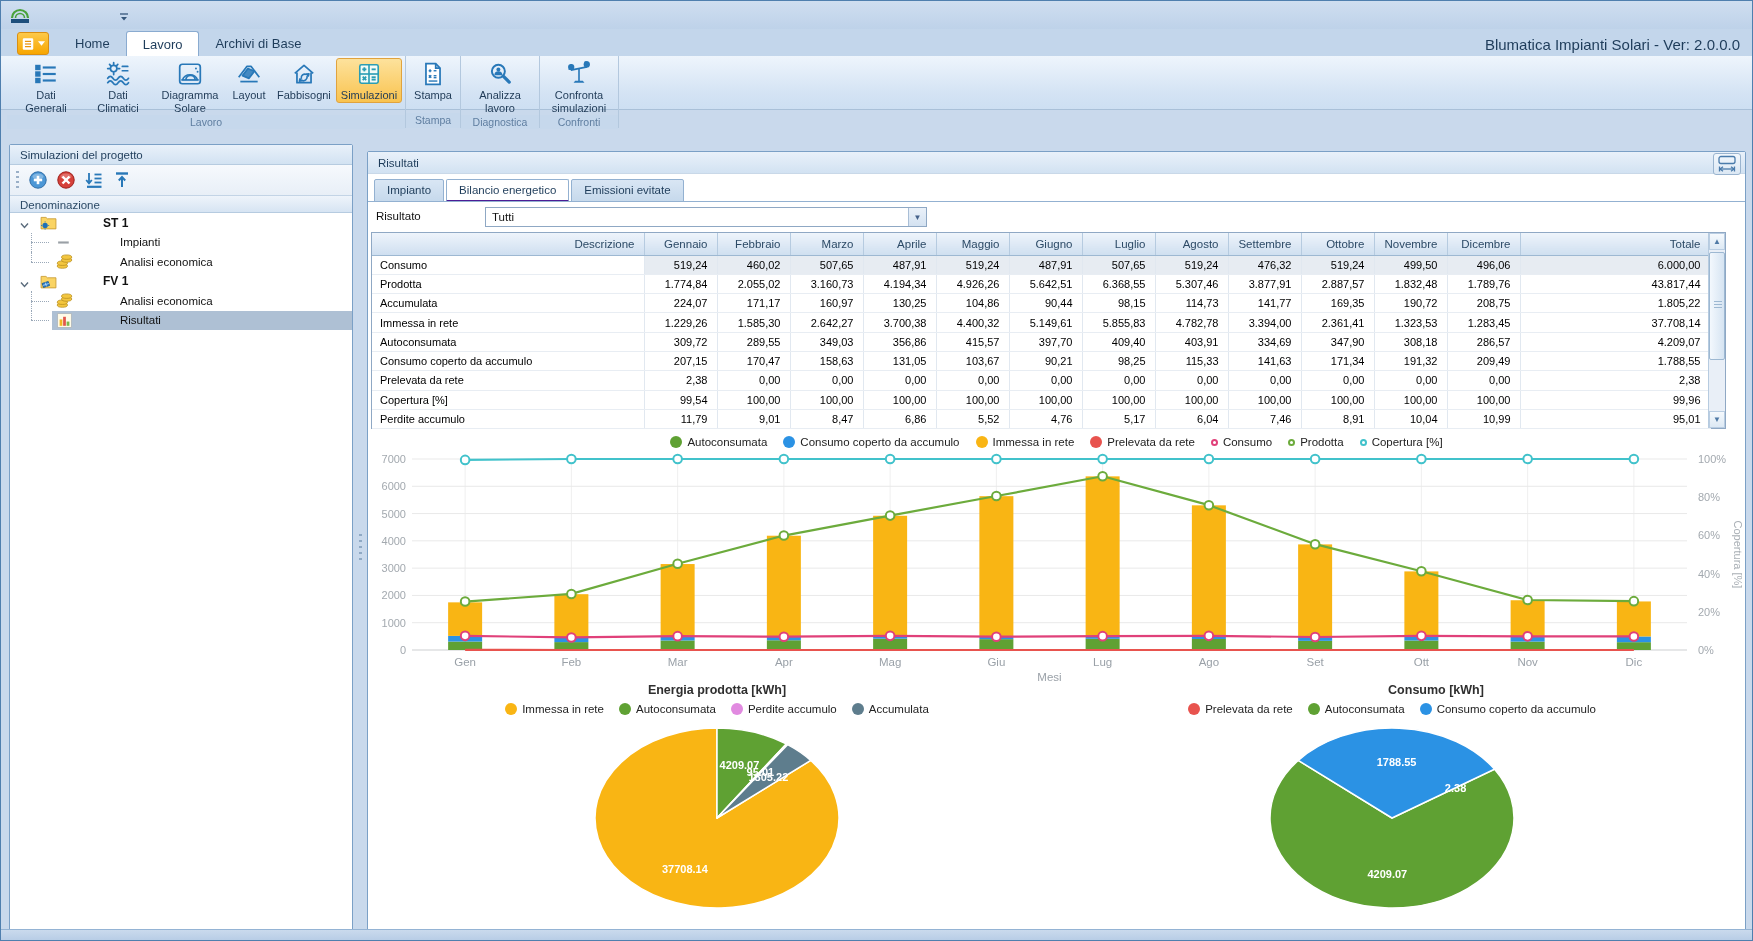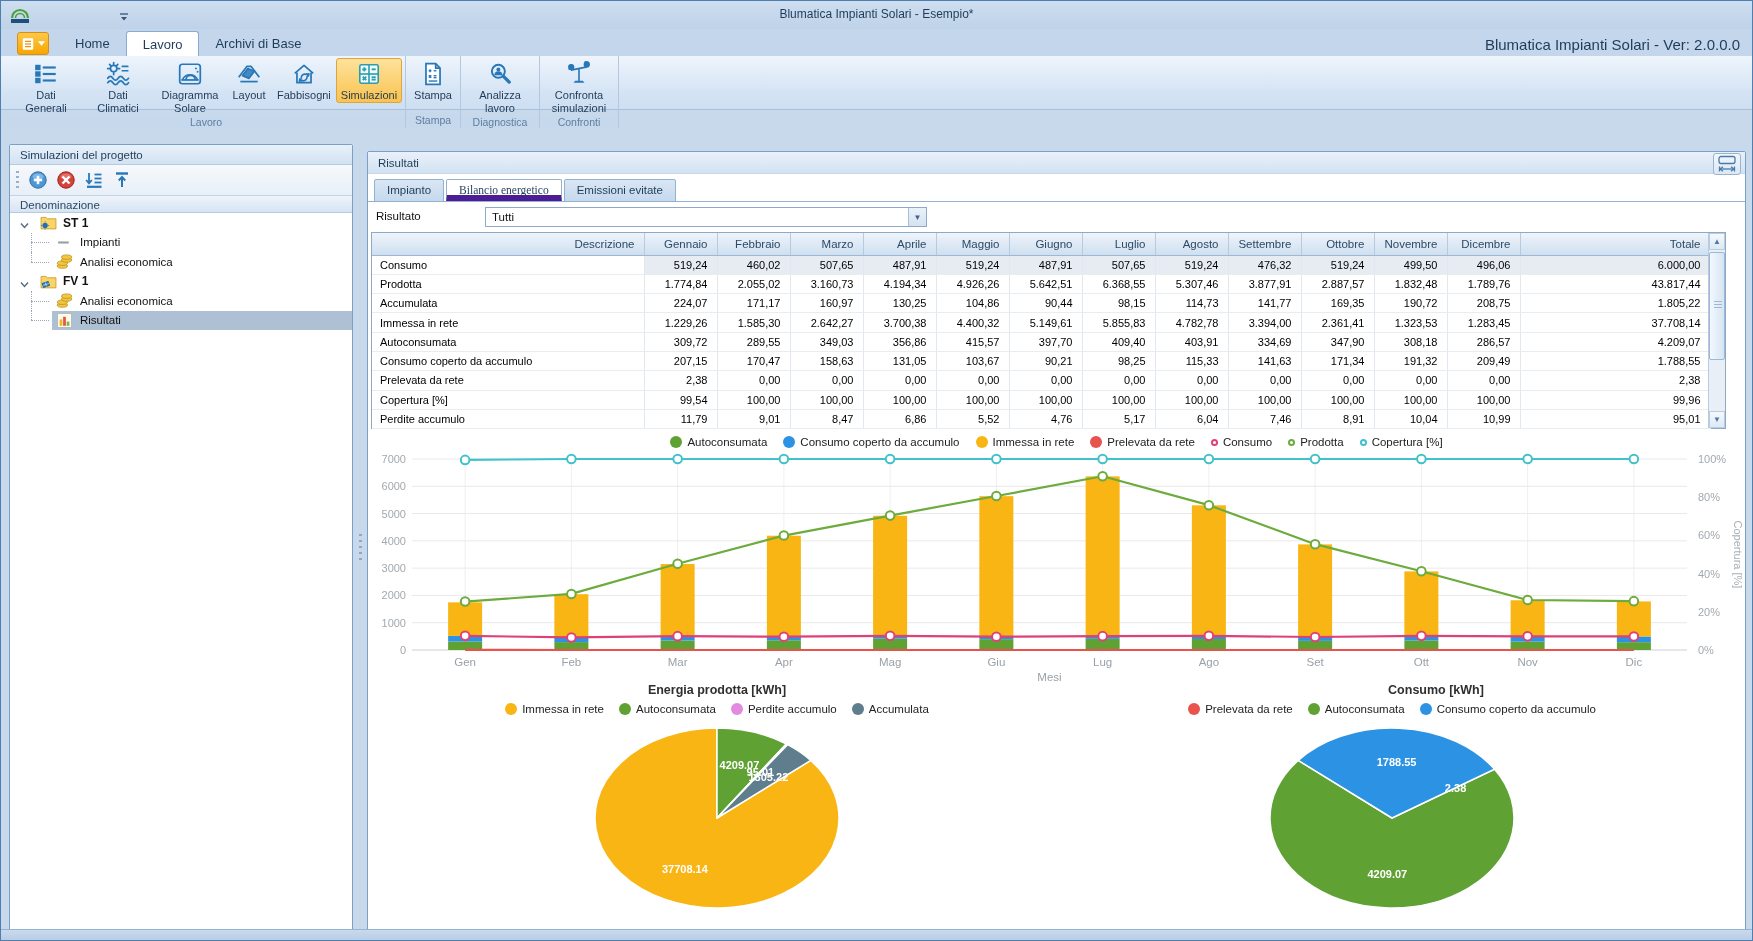--- a/index.html
+++ b/index.html
@@ -51,21 +51,21 @@
   .side-toolbar{height:30px;display:flex;align-items:center;gap:9px;padding-left:6px;
     background:linear-gradient(#f6f9fd,#e8eff7);}
   .grip-v{width:3px;height:18px;background-image:repeating-linear-gradient(#9ab0c8 0 2px,transparent 2px 5px);}
   .tbtn{width:20px;height:20px;cursor:pointer;}
   .tbtn svg{width:20px;height:20px;}
   .tree-colheader{height:18px;background:linear-gradient(#eef4fb,#d6e4f3);
     border-top:1px solid #c3d4e6;border-bottom:1px solid #b6cbe0;font-size:11.5px;
     color:#2c4a66;line-height:18px;padding-left:10px;cursor:default;}
   .tree{position:relative;}
   .trow{position:relative;height:19.5px;display:flex;align-items:center;font-size:11.5px;
-    color:#111;cursor:pointer;}
+    color:#111;cursor:pointer;padding-left:40px;}
   .trow.lvl0 .tlabel{font-weight:bold;font-size:12px;}
   .trow .chev{position:absolute;left:10px;top:6px;width:9px;height:7px;}
   .trow .ticon{position:absolute;width:17px;height:17px;top:1px;}
   .trow.lvl0 .ticon{left:30px;}
   .trow.lvl1 .ticon{left:46px;}
   .trow.lvl0 .tlabel{margin-left:53px;}
   .trow.lvl1 .tlabel{margin-left:70px;}
   .trow.lvl1::before{content:"";position:absolute;left:21px;top:0;bottom:0;
     border-left:1px dotted #9aa8b8;}
   .trow.lvl1::after{content:"";position:absolute;left:21px;width:18px;top:50%;
@@ -83,21 +83,21 @@
   .panel-header{position:absolute;left:0;top:0;width:100%;height:22px;
     background:linear-gradient(#e9f1fa,#d2e2f2);border-bottom:1px solid #c9d8e8;
     font-size:11.5px;color:#1e3c5a;line-height:22px;padding-left:10px;}
   .expand-btn{position:absolute;right:4px;top:1px;width:28px;height:22px;border:1px solid #9ab4cf;
     border-radius:3px;background:linear-gradient(#f2f7fc,#dce8f4);display:flex;
     align-items:center;justify-content:center;cursor:pointer;}
   .ptabs{position:absolute;left:6px;top:27px;height:18px;display:flex;}
   .ptab{padding:4px 12px 0 12px;font-size:11.5px;color:#1e3c5a;cursor:pointer;
     background:linear-gradient(#d9e6f4,#c6d9ec);border:1px solid #93b1d1;margin-right:2px;
     border-radius:2px 2px 0 0;height:23px;}
-  .ptab.active{background:#fff;border-bottom:7px solid #4c1d95;font-family:Liberation Serif, serif;}
+  .ptab.active{background:#fff;border-bottom:2px solid #4c1d95;}
   .ptab-line{position:absolute;left:0;top:49px;width:100%;border-top:1px solid #93b1d1;}
   .filter-row{position:absolute;left:0;top:55px;width:100%;height:22px;}
   .filter-label{position:absolute;left:8px;top:3px;font-size:11.5px;color:#111;}
   .combobox{position:absolute;left:117px;top:0;width:442px;height:20px;border:1px solid #8fa8c4;
     background:#fff;cursor:pointer;}
   .combobox .cb-value{position:absolute;left:6px;top:3px;font-size:11.5px;color:#111;}
   .combobox .cb-arrow{position:absolute;right:0;top:0;width:18px;height:100%;
     background:linear-gradient(#eaf1f9,#d4e2f1);border-left:1px solid #a9bed6;
     display:flex;align-items:center;justify-content:center;font-size:8px;color:#44618a;}
   
@@ -149,21 +149,20 @@
           <path d="M6.5,14 a4.5,4.5 0 0 1 9,0" fill="none" stroke="#4aa23c" stroke-width="1.6"></path>
           <rect x="2" y="15" width="18" height="4" fill="#1d4f7c"></rect>
         </svg>
     </span>
     <span class="qat-arrow">
       <svg viewBox="0 0 14 12">
           <line x1="3" y1="3" x2="11" y2="3" stroke="#35567a" stroke-width="1.3"></line>
           <path d="M4,6 L10,6 L7,9.5 Z" fill="#35567a"></path>
         </svg>
     </span>
-    <span class="win-title">Blumatica Impianti Solari - Esempio*</span>
     <span class="win-controls" id="winControls">
         <span class="win-btn">
           <span><svg viewBox="0 0 14 12" fill="none" stroke="#35567a" stroke-width="1.2">
               <path d="M3.5,1.5 h-2 v9 h2"></path>
               <path d="M10.5,1.5 h2 v9 h-2"></path>
               <rect x="5" y="4" width="4" height="4" fill="#35567a" stroke="none"></rect>
             </svg></span>
         </span>
         <span class="win-btn">
           <span><svg viewBox="0 0 14 12">

